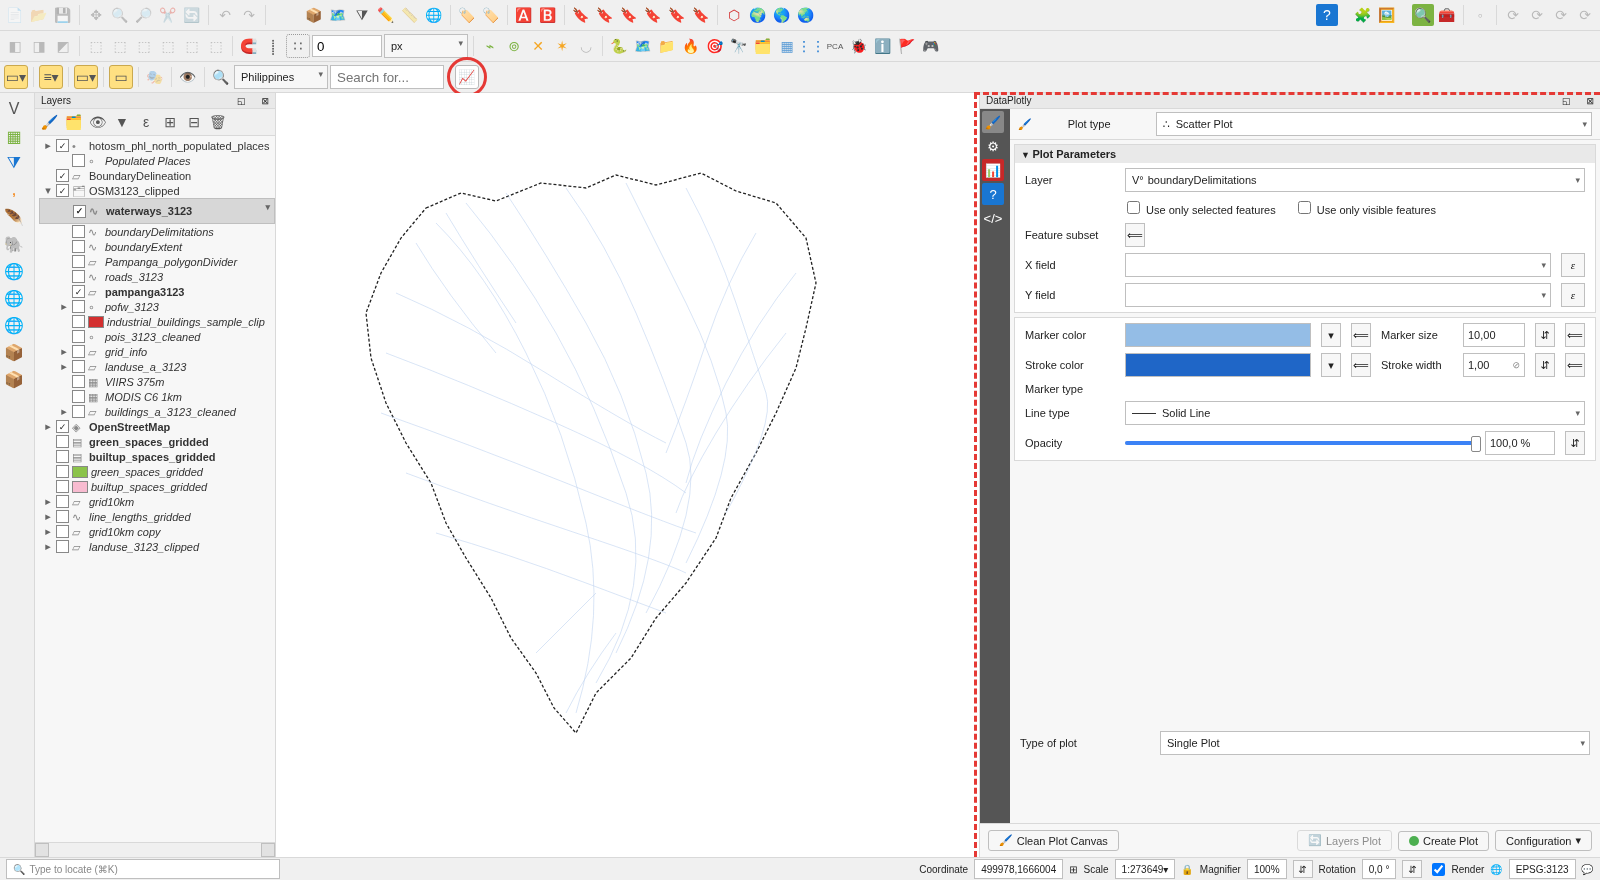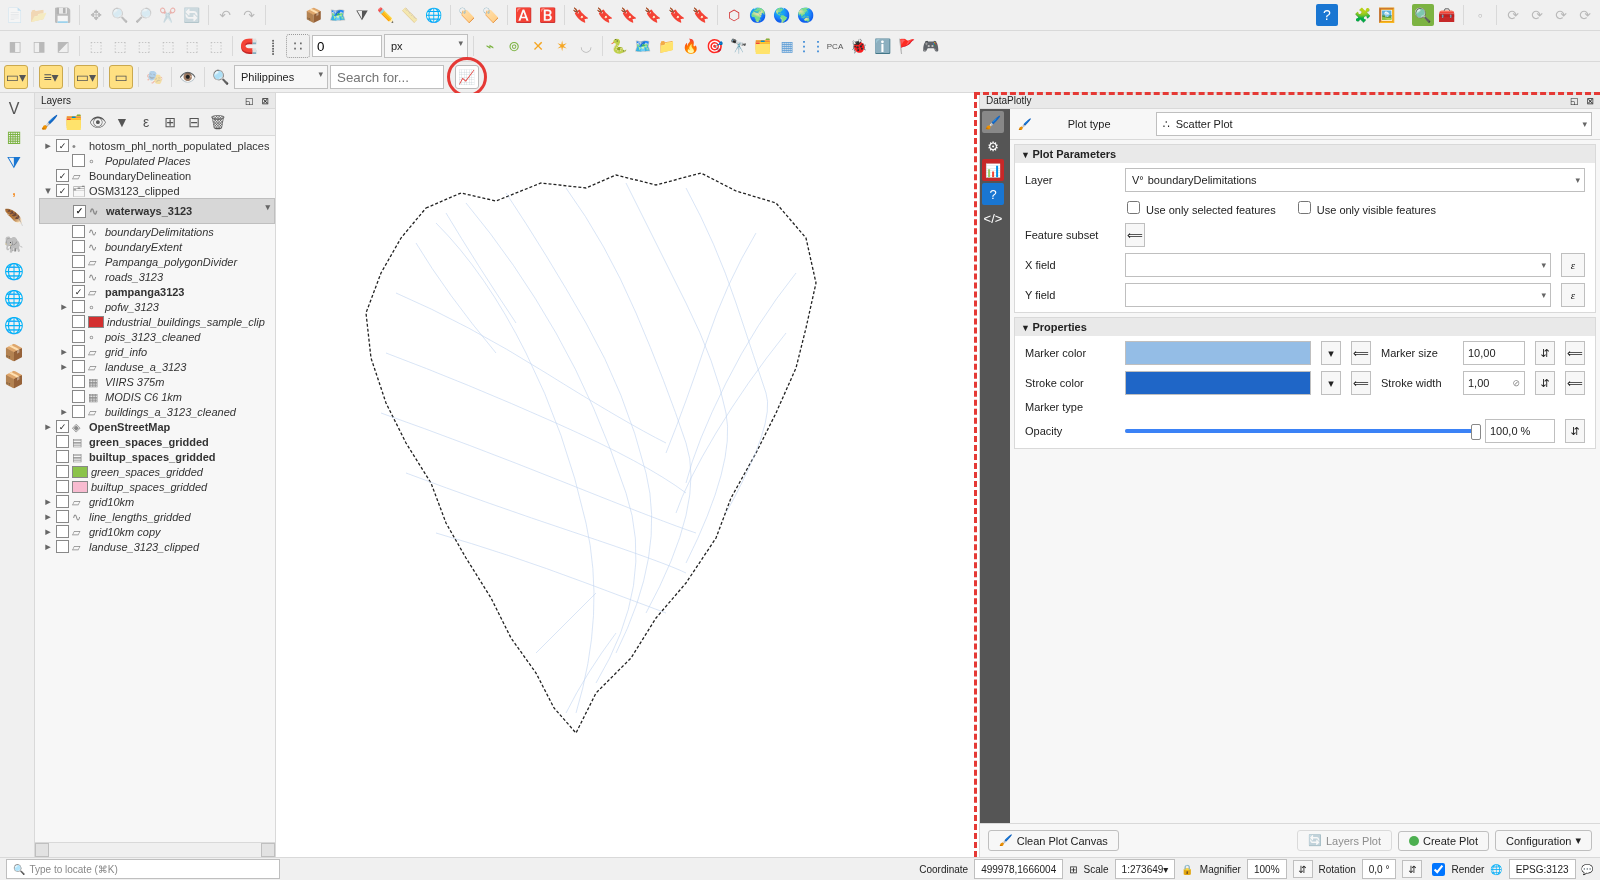--- a/index.html
+++ b/index.html
@@ -23,21 +23,21 @@
   .sel:after{content:"▾";position:absolute;right:4px;top:3px;color:#666;font-size:9px;}
   .search-input{height:22px;border:1px solid var(--border);background:#fff;padding:0 6px;width:100px;}
   .circle-hl{position:relative;}
   .circle-hl:before{content:"";position:absolute;inset:-8px;border:3px solid #e53935;border-radius:50%;pointer-events:none;}
   
   .main{flex:1;display:flex;min-height:0;}
   .left-tool-col{width:30px;background:var(--bg);border-right:1px solid var(--border2);display:flex;flex-direction:column;gap:3px;padding:4px 2px;}
   .left-tool-col .tb-btn{width:24px;height:24px;font-size:16px;}
   
   .panel{display:flex;flex-direction:column;border-right:1px solid var(--border2);background:var(--bg2);}
-  .panel-head{background:var(--panel-head);border-bottom:1px solid var(--border2);padding:2px 6px;font-size:10px;display:flex;align-items:center;gap:8px;}
+  .panel-head{background:var(--panel-head);border-bottom:1px solid var(--border2);padding:2px 6px;font-size:10px;display:flex;align-items:center;gap:16px;}
   .panel-head .spacer{flex:1}
   .panel-toolbar{display:flex;gap:2px;padding:2px 4px;border-bottom:1px solid var(--border2);background:var(--bg);}
   .tree{flex:1;overflow:auto;font-size:11px;padding:2px 0 2px 4px;}
   .tree-row{display:flex;align-items:center;gap:3px;padding:1px 2px;white-space:nowrap;}
   .tree-row.sel{background:#d7d7d7;font-weight:700;}
   .tree-row .exp{width:10px;text-align:center;color:#666;}
   .tree-row .chk{width:11px;height:11px;border:1px solid #888;background:#fff;display:inline-flex;align-items:center;justify-content:center;font-size:9px;}
   .tree-row .ic{width:14px;height:12px;display:inline-block;}
   .tree-row .lbl{font-style:italic;color:#333;}
   .tree-row .lbl.b{font-weight:700;font-style:normal;}
@@ -488,21 +488,20 @@
             </div>
             <div class="field-row">
               <label>Y field</label>
               <div class="ctrl dd"></div>
               <span class="eps-btn">ε</span>
             </div>
           </div>
         </div>
 
         <div class="dp-section">
-          <div class="dp-section-h">Properties</div>
           <div class="dp-section-body">
             <div class="field-row">
               <label>Marker color</label>
               <div class="color-swatch" id="mcolor" style="background: rgb(148, 189, 230);"></div>
               <span class="mini-btn">▾</span>
               <span class="mini-btn">⟸</span>
               <label style="width:72px">Marker size</label>
               <div class="num-box">
                   <span>10,00</span>
                 </div>
@@ -519,35 +518,48 @@
                   <span>1,00</span>
                   <span style="margin-left:auto;color:#888;font-size:9px">⊘</span>
                 </div>
               <span class="mini-btn">⇵</span>
               <span class="mini-btn">⟸</span>
             </div>
             <div class="field-row">
               <label>Marker type</label>
             </div>
             <div class="field-row">
+              <label>Line type</label>
+              <div class="ctrl dd">
+                  <span style="width:24px;border-top:1px solid #333;display:inline-block;margin-right:6px"></span>
+                  <span>Solid Line</span>
+                </div>
+            </div>
+            <div class="field-row">
               <label>Opacity</label>
               <div class="slider">
                 <div class="slider-fill" style="width:100%"></div>
                 <div class="slider-thumb" style="left:calc(100% - 4px)"></div>
               </div>
               <div class="num-box" style="width:60px">
                   <span>100,0 %</span>
                 </div>
               <span class="mini-btn">⇵</span>
             </div>
           </div>
         </div>
 
         <div style="height:260px"></div>
 
+        <div class="field-row" style="padding:6px 10px">
+          <label style="width:130px">Type of plot</label>
+          <div class="ctrl dd">
+              <span>Single Plot</span>
+            </div>
+        </div>
       </div>
     </div>
     <div class="dp-foot" style="display:flex;gap:6px;align-items:center">
       <span class="btn">🖌️ <span>Clean Plot Canvas</span></span>
       <span style="flex:1"></span>
       <span class="btn dis">🔄 <span>Layers Plot</span></span>
       <span class="btn primary">
           <span>Create Plot</span>
         </span>
       <span class="btn"><span>Configuration</span> ▾</span>

